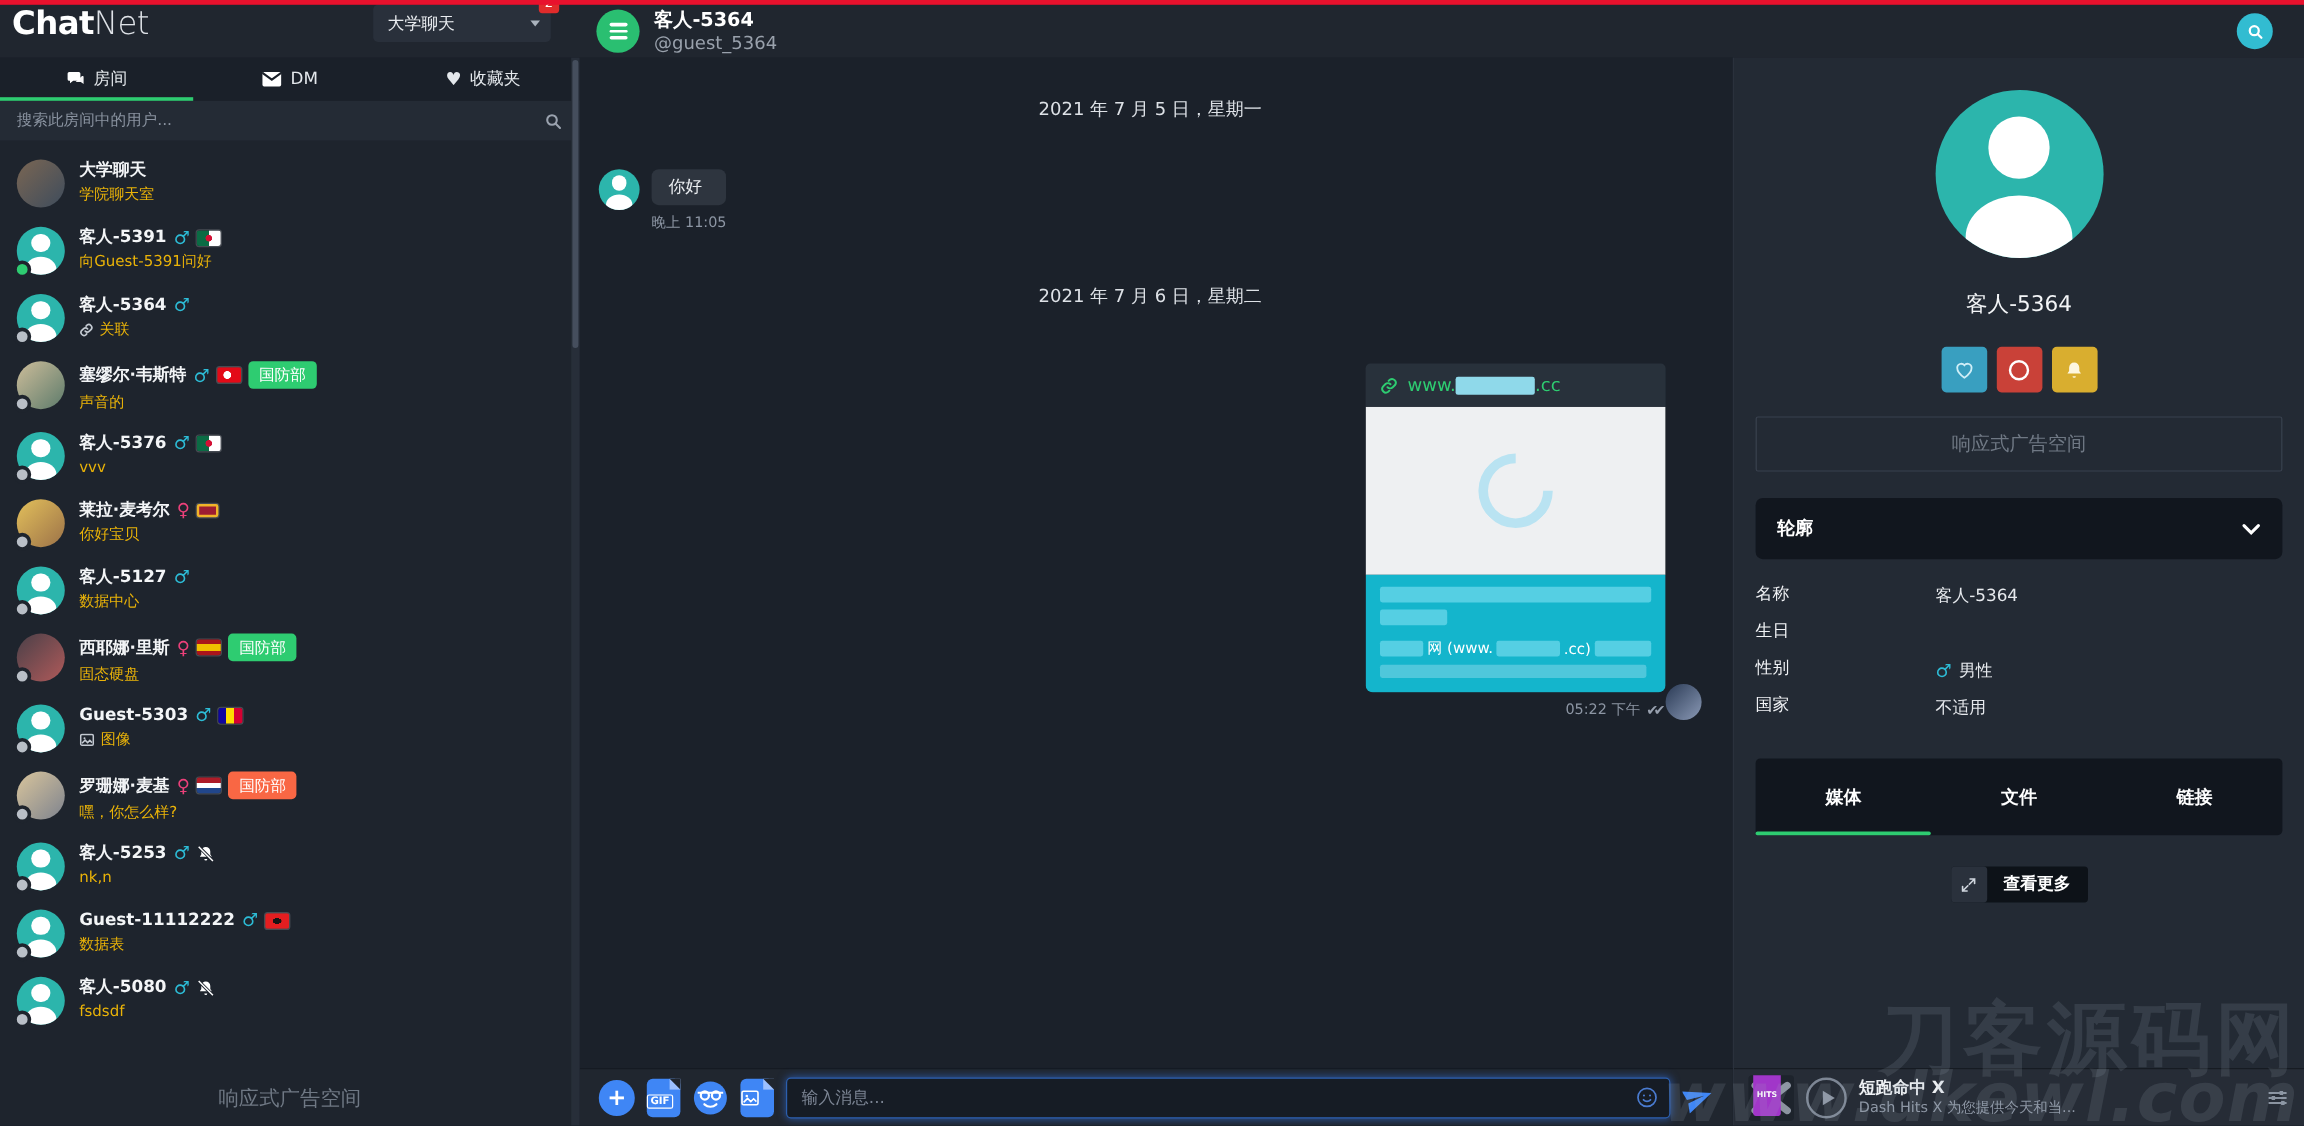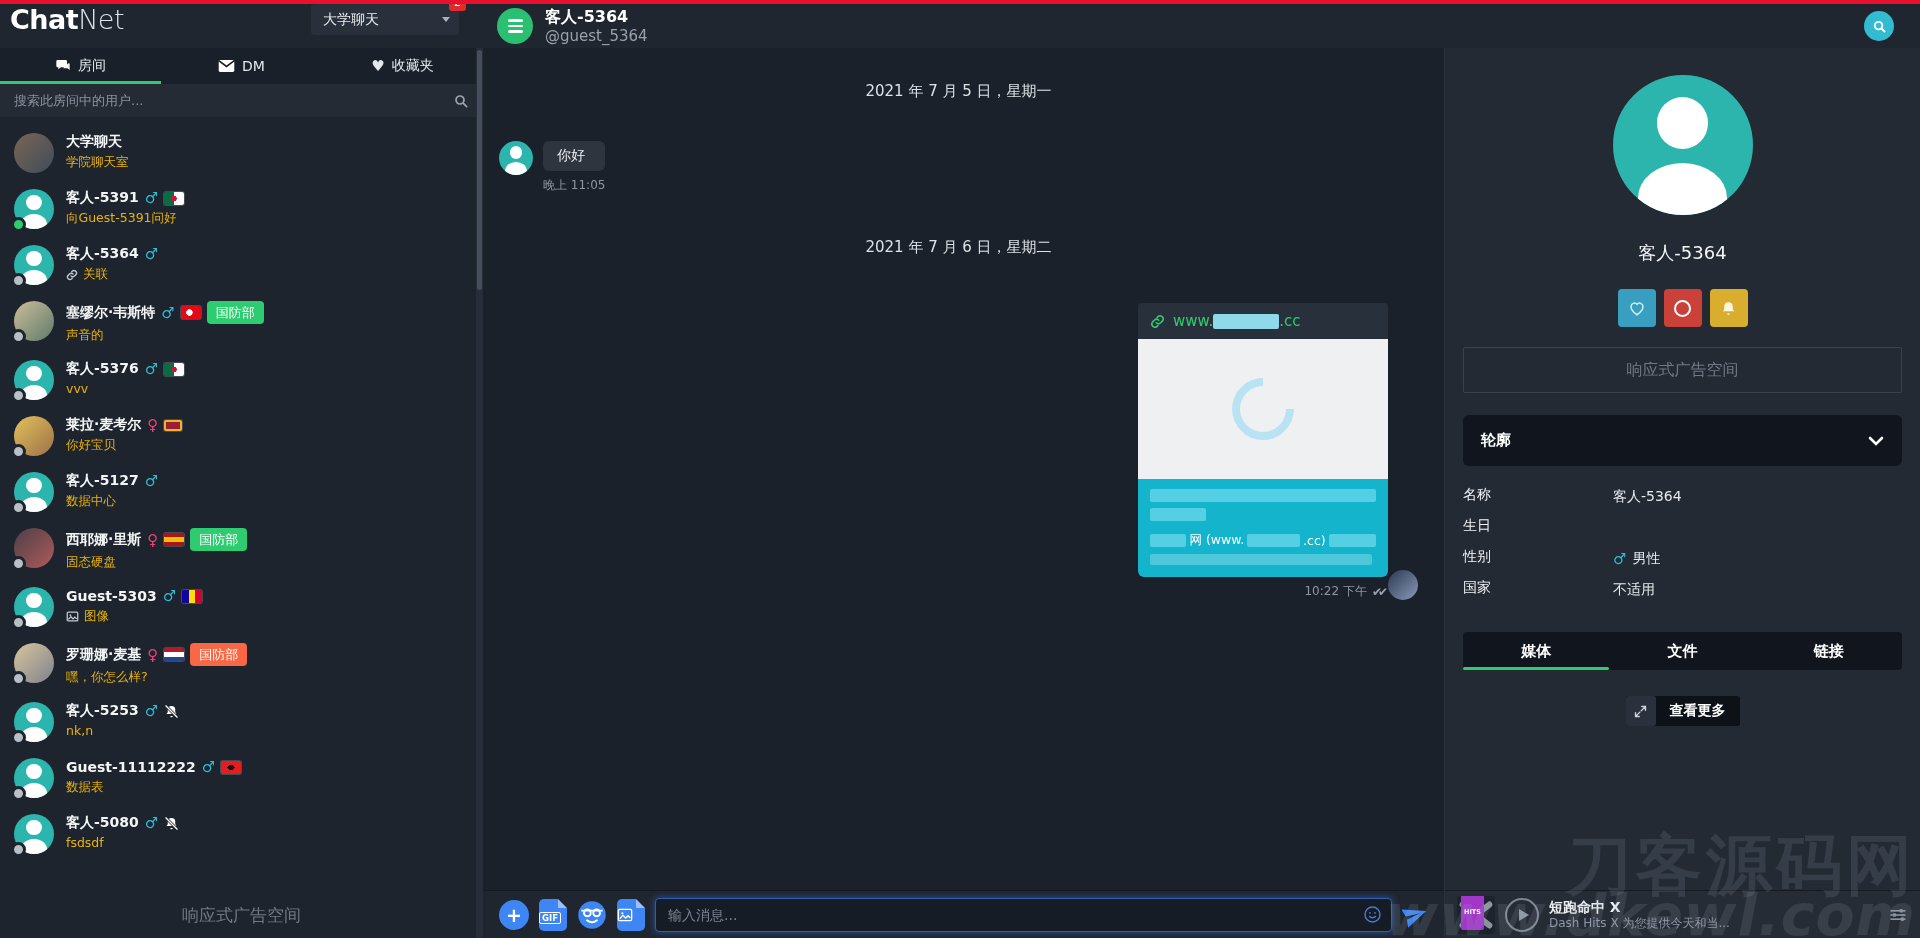--- a/index.html
+++ b/index.html
@@ -129,21 +129,21 @@
   .act-like{background:#399fc0}
   .act-block{background:#c94138}
   .act-block .ring{width:17px;height:17px;border:2.5px solid #fff;border-radius:50%}
   .act-bell{background:#d9ae2f}
   .panel-ad{margin-top:20px;width:100%;height:46px;border:1px solid #39414e;border-radius:2px;display:flex;align-items:center;justify-content:center;color:#6f7884;font-size:16px}
   .accordion{margin-top:22px;width:100%;height:51px;background:#11161e;border-radius:6px;display:flex;align-items:center;justify-content:space-between;padding:0 18px;font-size:15px;font-weight:bold;cursor:pointer}
   .fields{margin-top:20px;width:100%}
   .field-row{display:flex;margin-bottom:10px;font-size:14px;min-height:21px}
   .field-row .lab{width:150px;font-weight:normal;color:#f0f2f5;flex:none}
   .field-row .val{color:#e6e9ed;display:flex;align-items:center;gap:6px}
-  .panel-tabs{margin-top:22px;width:100%;height:38px;background:#11161e;border-radius:4px;display:flex}
+  .panel-tabs{margin-top:22px;width:100%;height:64px;background:#11161e;border-radius:4px;display:flex}
   .panel-tab{flex:1;display:flex;align-items:center;justify-content:center;font-size:15px;font-weight:bold;position:relative;cursor:pointer}
   .panel-tab.active::after{content:"";position:absolute;left:0;right:0;bottom:0;height:3px;background:#2ecc71;border-radius:2px}
   .see-more{margin-top:26px;display:flex;align-items:center;background:#0d1218;border-radius:3px;cursor:pointer}
   .see-more .ic{width:30px;height:30px;background:#2a313c;border-radius:3px;display:flex;align-items:center;justify-content:center}
   .see-more .lb{padding:0 14px;font-size:14px;font-weight:bold}
 
   
   .player-bar{height:48px;background:#262c36;border-top:1px solid #161b22;display:flex;align-items:center;gap:10px;padding:0 12px;flex:none}
   .album{width:38px;height:38px;border-radius:3px;background:#1d232c;position:relative;overflow:hidden;flex:none}
   .album::before,.album::after{content:"";position:absolute;width:40px;height:6px;background:#8b93a0;left:-1px;top:16px;border-radius:3px}
@@ -545,21 +545,21 @@
                   <span class="chip" style="width:40px"></span>
                   <span>网 (www.</span>
                   <span class="chip" style="width:58px"></span>
                   <span>.cc)</span>
                   <span class="chip" style="width:52px"></span>
                 </div>
                 <div class="rbar dim"></div>
               </div>
             </div>
             <div class="out-time">
-              <span>10:22 下午</span>
+              <span>05:22 下午</span>
               <span class="ticks">✔✔</span>
             </div>
           </div>
           <div class="avatar-wrap">
               <div class="avatar avatar-photo" style="background:linear-gradient(135deg,#2a3a55,#8a99b5)"></div>
             </div>
         </div>
       </div>
 
       <div class="chat-input-bar">

